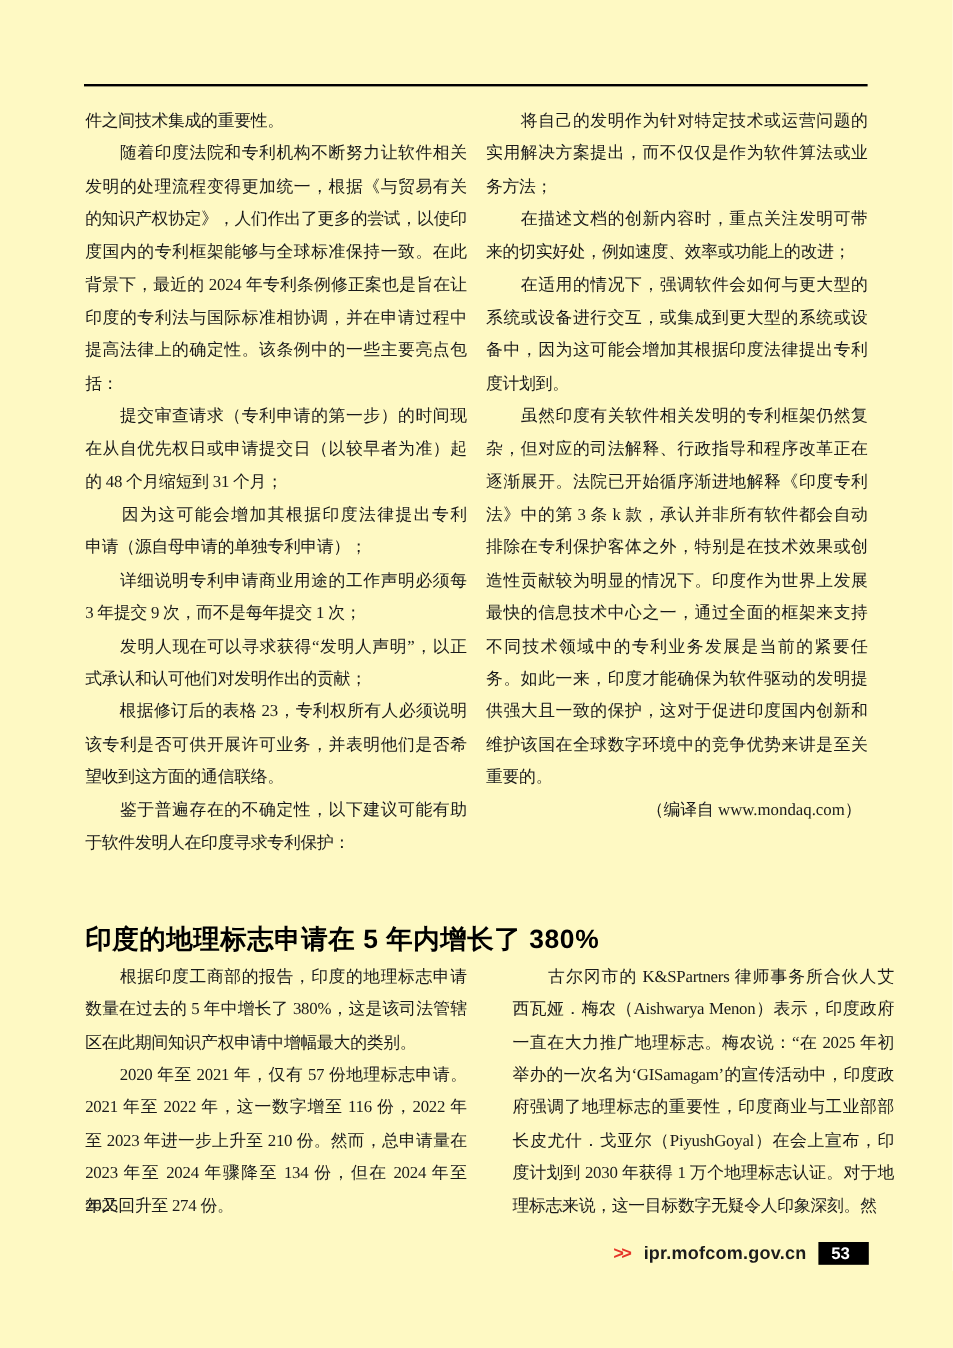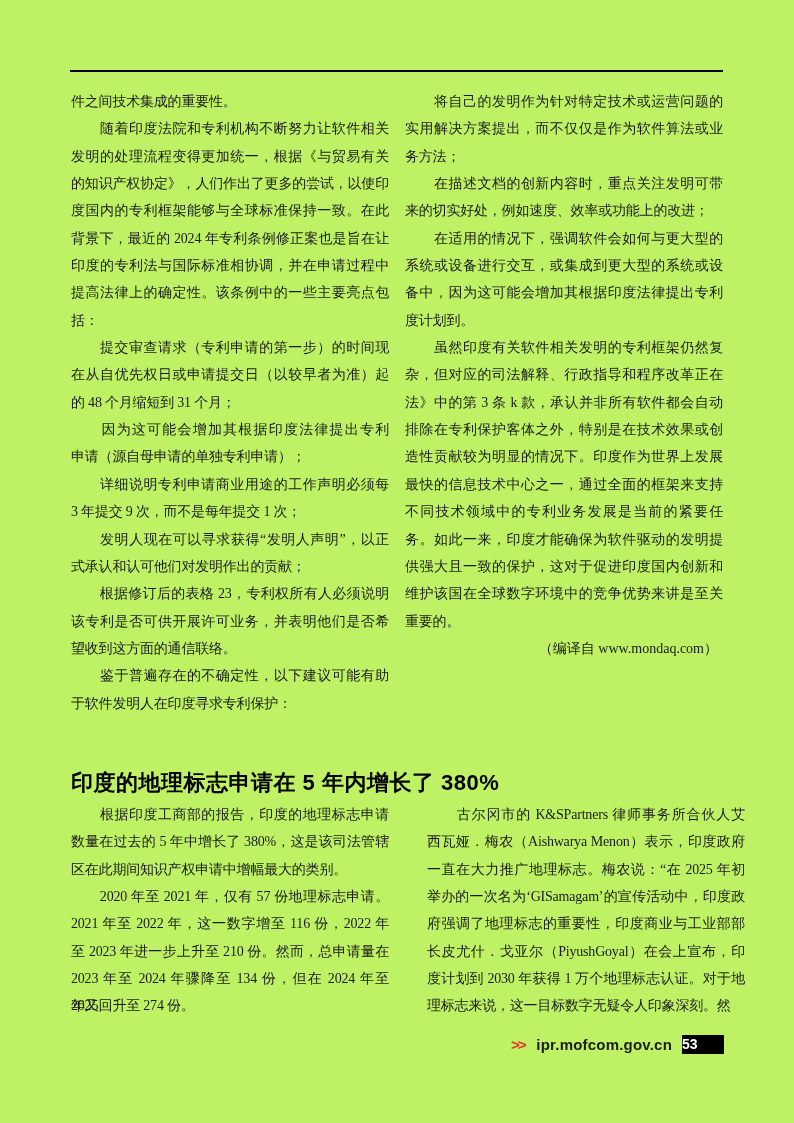--- a/index.html
+++ b/index.html
@@ -1,20 +1,20 @@
 <!DOCTYPE html>
 <html><head>
 <meta charset="utf-8">
 <style>
   html, body { margin: 0; padding: 0; background: #ffffff; }
   .page {
     position: relative;
     width: 794px;
     height: 1123px;
-    background: #bef264;
+    background: #fef9c3;
     overflow: hidden;
     font-family: "Liberation Serif", "DejaVu Serif", serif;
   }
   .top-rule {
     position: absolute;
     left: 70px;
     top: 70px;
     width: 653px;
     height: 2px;
     background: #000000;
@@ -89,21 +89,21 @@
   }
   .page-badge {
     display: inline-block;
     width: 42px;
     height: 19px;
     background: #000000;
     color: #ffffff;
     font-weight: 700;
     font-size: 14px;
     line-height: 19px;
-    text-align: left;
+    text-align: center;
     padding-right: 5px;
     box-sizing: border-box;
   }
 </style>
 </head>
 <body>
 
 <div class="page">
 
   <div class="top-rule"></div>
@@ -140,20 +140,21 @@
           <div class="line fill">实用解决方案提出，而不仅仅是作为软件算法或业</div>
           <div class="line">务方法；</div>
           <div class="line fill">　　在描述文档的创新内容时，重点关注发明可带</div>
           <div class="line">来的切实好处，例如速度、效率或功能上的改进；</div>
           <div class="line fill">　　在适用的情况下，强调软件会如何与更大型的</div>
           <div class="line fill">系统或设备进行交互，或集成到更大型的系统或设</div>
           <div class="line fill">备中，因为这可能会增加其根据印度法律提出专利</div>
           <div class="line">度计划到。</div>
           <div class="line fill">　　虽然印度有关软件相关发明的专利框架仍然复</div>
           <div class="line fill">杂，但对应的司法解释、行政指导和程序改革正在</div>
+          <div class="line fill">逐渐展开。法院已开始循序渐进地解释《印度专利</div>
           <div class="line fill">法》中的第 3 条 k 款，承认并非所有软件都会自动</div>
           <div class="line fill">排除在专利保护客体之外，特别是在技术效果或创</div>
           <div class="line fill">造性贡献较为明显的情况下。印度作为世界上发展</div>
           <div class="line fill">最快的信息技术中心之一，通过全面的框架来支持</div>
           <div class="line fill">不同技术领域中的专利业务发展是当前的紧要任</div>
           <div class="line fill">务。如此一来，印度才能确保为软件驱动的发明提</div>
           <div class="line fill">供强大且一致的保护，这对于促进印度国内创新和</div>
           <div class="line fill">维护该国在全球数字环境中的竞争优势来讲是至关</div>
           <div class="line">重要的。</div>
         </div>

